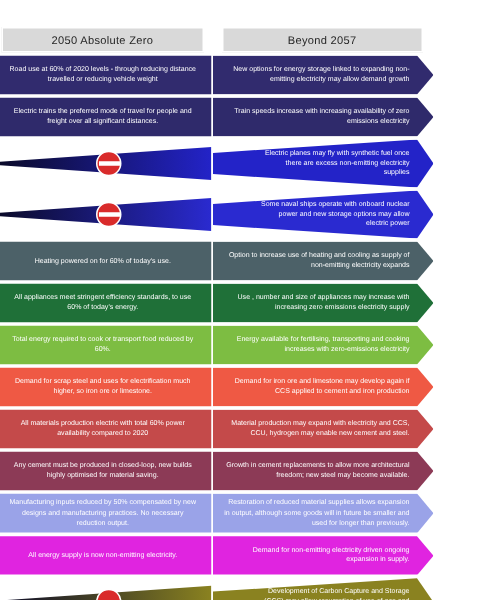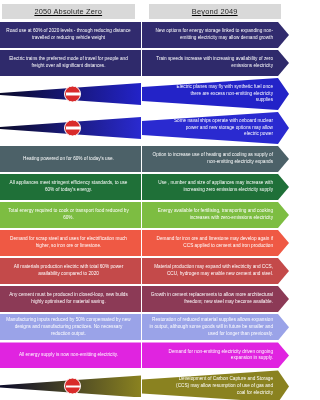--- a/index.html
+++ b/index.html
@@ -19,23 +19,22 @@
     background: #ffffff;
     position: relative;
     padding: 0;
   }
 
   
   .header-row {
     display: flex;
     height: 17px;
     width: 281px;
-    margin: 3px 0 2px 1px;
+    margin: 18px 0 2px 1px;
     gap: 12px;
-    text-decoration: underline;
   }
   .header-cell {
     background: #d9d9d9;
     display: flex;
     align-items: center;
     justify-content: center;
     color: #262626;
     font-size: 7.4px;
     letter-spacing: .2px;
     border: 1px solid #ffffff;
@@ -130,21 +129,21 @@
     min-height: 32px;
   }
 </style>
 </head>
 <body>
 
 <div class="sheet">
 
   <div class="header-row">
     <div class="header-cell left">2050 Absolute Zero</div>
-    <div class="header-cell right">Beyond 2049</div>
+    <div class="header-cell right">Beyond 2057</div>
   </div>
 
   <div id="rows-container">
       <div class="row">
         <div class="cell left">
           <div class="band" style="background: rgb(49, 43, 110);">
             <span class="band-text">Road use at 60% of 2020 levels - through reducing distance travelled or reducing vehicle weight</span>
           </div>
         </div>
         <div class="cell right">

